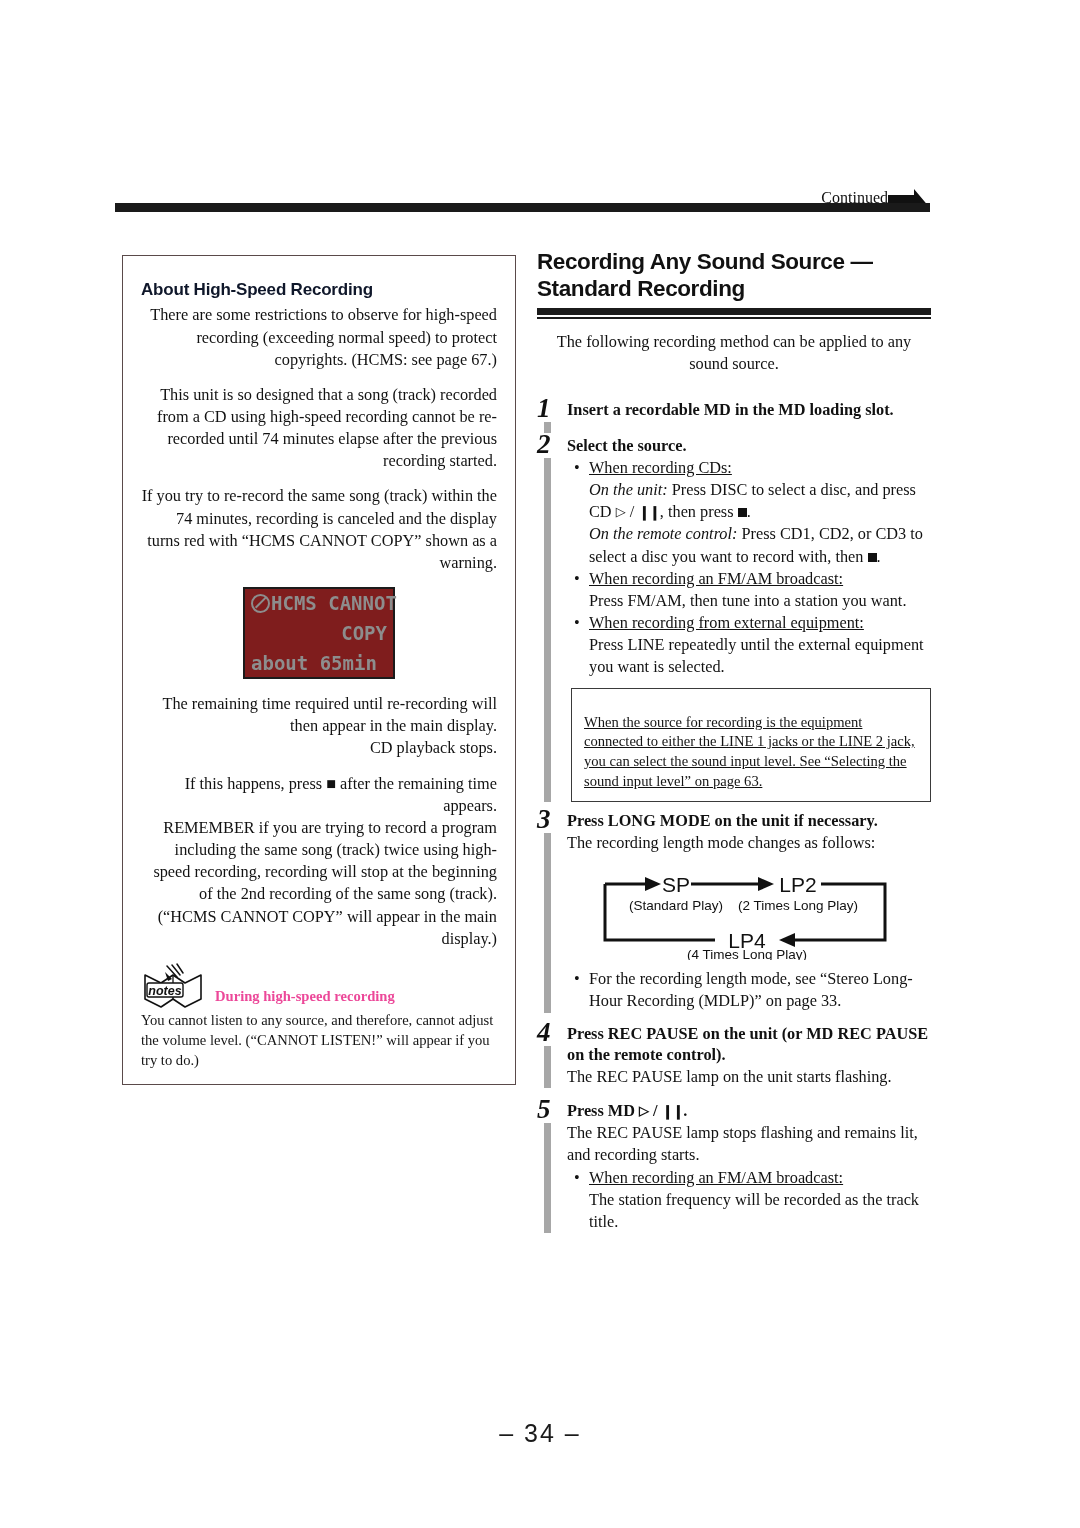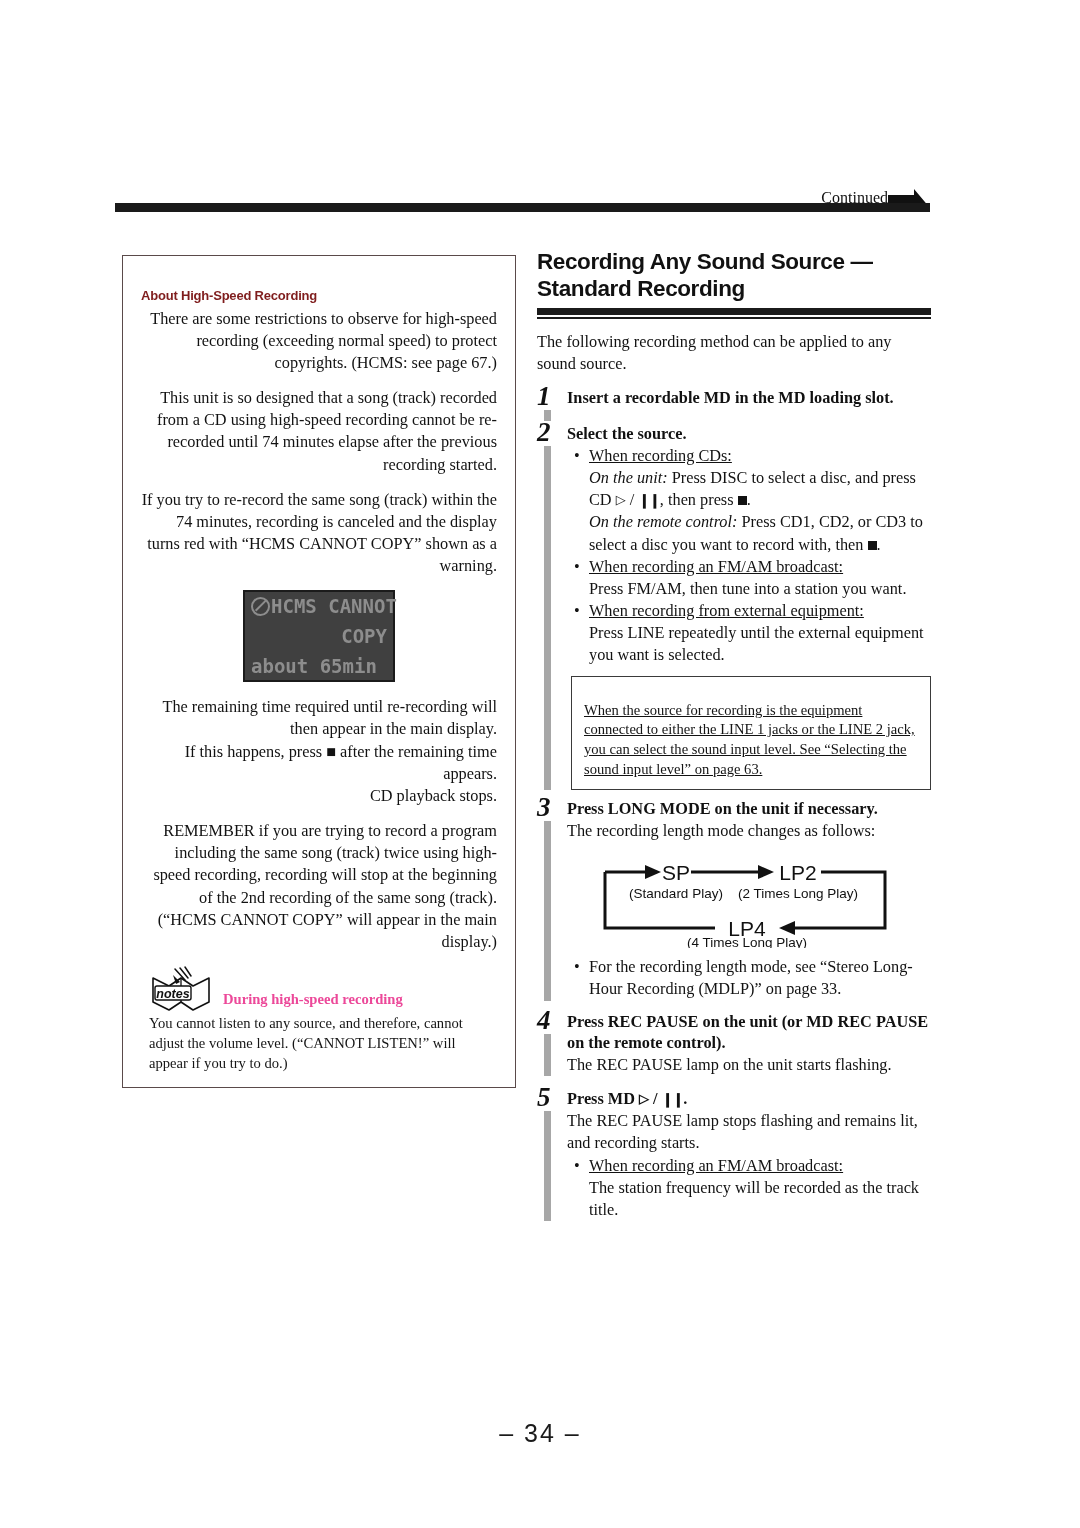--- a/index.html
+++ b/index.html
@@ -60,44 +60,44 @@
   .panel {
     border: 1.5px solid #5a4a4a;
     padding: 16px 18px 14px 18px;
     box-sizing: border-box;
     width: 394px;
     min-height: 700px;
   }
   .panel-title {
     font-family: "Liberation Sans", sans-serif;
     font-weight: bold;
-    font-size: 13px;
+    font-size: 17px;
     letter-spacing: -0.2px;
-    color: #7f1d1d;
-    margin: 16px 0 4px 0;
+    color: #0f172a;
+    margin: 8px 0 4px 0;
     line-height: 1.2;
   }
   p.body {
     font-size: 16.3px;
     line-height: 1.36;
     margin: 0 0 13px 0;
     text-align: right;
     color: #121212;
   }
   p.body.tight { margin-bottom: 0; }
 
   
   .lcd-wrap {
     display: flex;
     justify-content: center;
     margin: 10px 0 14px 0;
   }
   .lcd {
     border: 2.5px solid #1b1b1b;
-    background: #404040;
+    background: #7f1d1d;
     width: 152px;
     height: 92px;
     box-sizing: border-box;
     padding: 5px 6px 4px 6px;
     display: flex;
     flex-direction: column;
     justify-content: space-between;
   }
   .lcd-line {
     font-family: "DejaVu Sans Mono", monospace;
@@ -126,21 +126,21 @@
     position: absolute;
     left: 50%;
     top: -1px;
     width: 2.2px;
     height: 15px;
     background: #8d8d8d;
     transform: translateX(-50%) rotate(45deg);
   }
 
   
-  .notes-block { margin-top: 6px; position: relative; margin-left: 8px; }
+  .notes-block { margin-top: 6px; position: relative; }
   .notes-head {
     display: flex;
     align-items: flex-end;
     gap: 10px;
     margin-bottom: 1px;
   }
   .notes-icon { width: 64px; height: 46px; flex: 0 0 auto; }
   .notes-heading {
     font-size: 14.6px;
     font-weight: bold;
@@ -317,22 +317,22 @@
         <div class="lcd-line lcd-row1">
           <span class="no-sign"></span>
             <span>HCMS CANNOT</span>
         </div>
         <div class="lcd-line lcd-row2">COPY</div>
         <div class="lcd-line lcd-row3">about 65min</div>
       </div>
     </div>
 
     <p class="body tight">The remaining time required until re-recording will then appear in the main display.</p>
+    <p class="body">CD playback stops.</p>
     <p class="body tight">If this happens, press ■ after the remaining time appears.</p>
-    <p class="body">CD playback stops.</p>
 
     <p class="body">REMEMBER if you are trying to record a program including the same song (track) twice using high-speed recording, recording will stop at the beginning of the 2nd recording of the same song (track). (“HCMS CANNOT COPY” will appear in the main display.)</p>
 
     <div class="notes-block">
       <div class="notes-head">
         <svg class="notes-icon" viewBox="0 0 64 46">
           <path d="M4,12 L4,36 L20,44 L32,36 L44,44 L60,36 L60,12 L44,20 L32,12 L20,20 Z" fill="#ffffff" stroke="#111111" stroke-width="1.6" stroke-linejoin="round"></path>
           <path d="M32,12 L32,36" stroke="#111111" stroke-width="1.3"></path>
           <path d="M26,3 L36,14 M31,2 L39,12 M36,1 L42,10" stroke="#111111" stroke-width="1.5" stroke-linecap="round"></path>
           <path d="M24,9 L31,16 L27,18 Z" fill="#111111"></path>
@@ -346,21 +346,21 @@
 
   </div>
 </div>
 
 <div class="col-right">
 
   <h1 class="sec-title">Recording Any Sound Source — Standard Recording</h1>
   <div class="sec-rule"></div>
   <div class="sec-rule-thin"></div>
 
-  <p class="step-body" style="margin-bottom:12px;">The following recording method can be applied to any sound source.</p>
+  <p class="step-body" style="margin-bottom:24px;text-align:center;">The following recording method can be applied to any sound source.</p>
 
   <div class="step" style="min-height:34px;">
     <div class="step-num">1</div>
     <div class="step-bar"></div>
     <p class="step-title">Insert a recordable MD in the MD loading slot.</p>
   </div>
 
   <div class="step">
     <div class="step-num">2</div>
     <div class="step-bar"></div>

